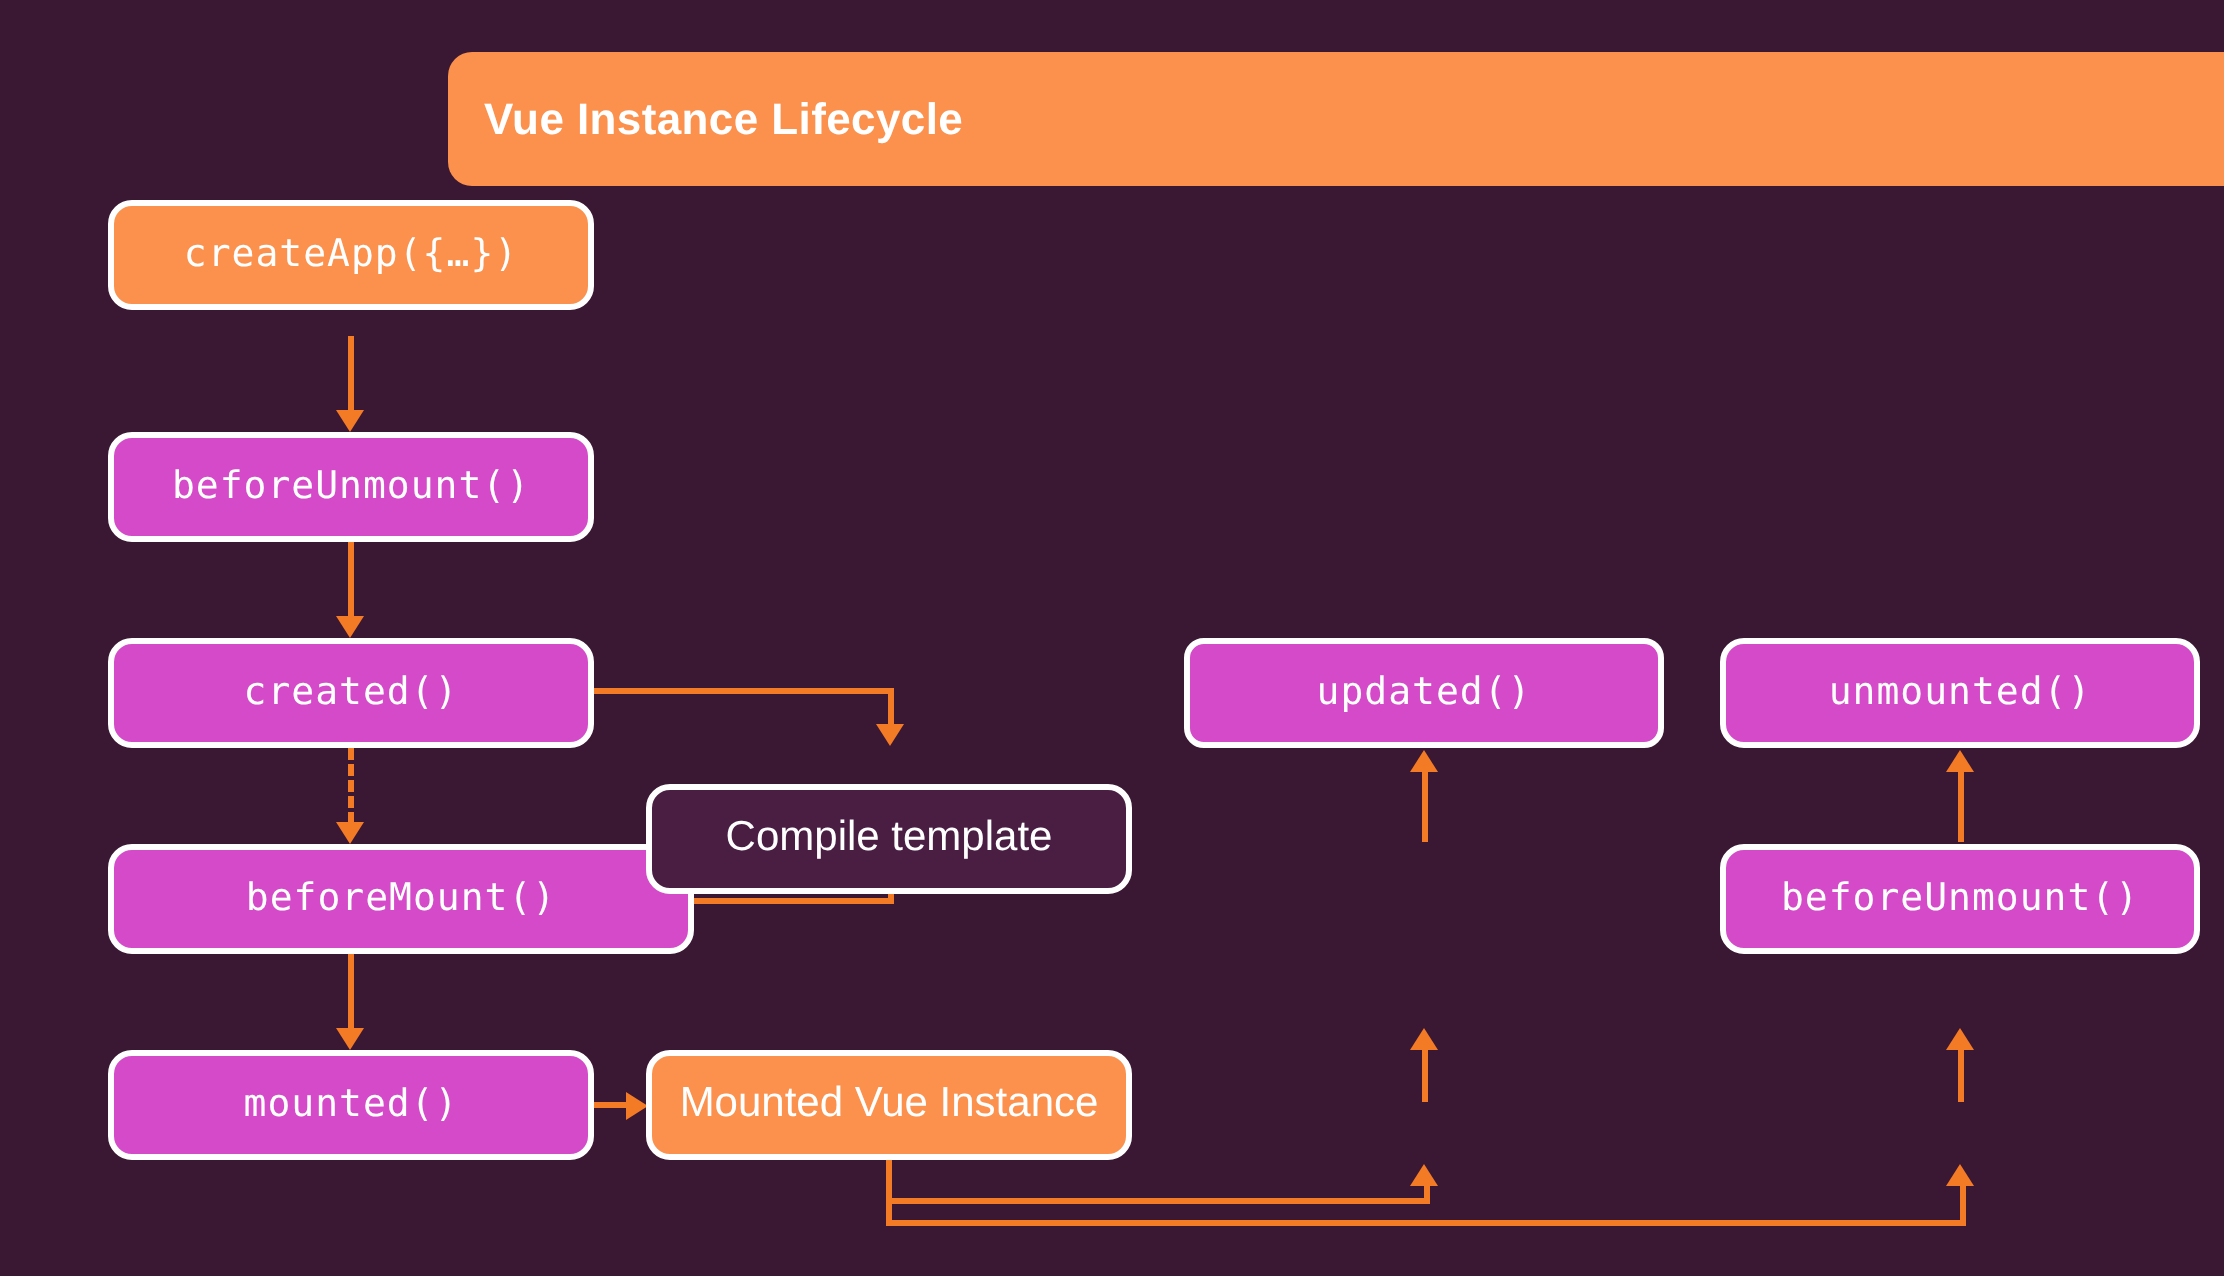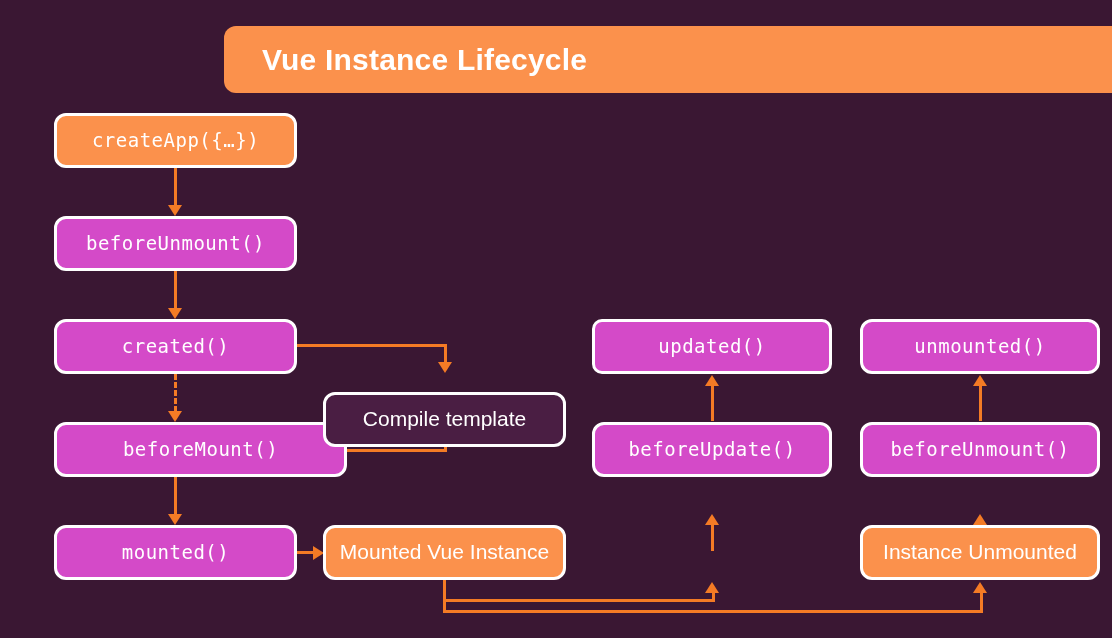--- a/index.html
+++ b/index.html
@@ -26,24 +26,24 @@
     top: 26px;
     width: 900px;       
     height: 67px;
     background: #fb914c;
     border-radius: 12px;
     display: flex;
     align-items: center;
   }
   #title-text {
     color: #ffffff;
-    font-size: 30px;
+    font-size: 22px;
     font-weight: bold;
     letter-spacing: 0.2px;
-    margin-left: 38px;
+    margin-left: 18px;
     font-family: "Liberation Sans", sans-serif;
     white-space: nowrap;
   }
 
   
   .node {
     position: absolute;
     box-sizing: border-box;
     border: 3px solid #ffffff;
     border-radius: 12px;
@@ -155,38 +155,36 @@
 
   <div class="conn v" style="left:711px; top:386px; height:35px;"></div>
   <div class="arrow up" style="left:705px; top:375px;"></div>
 
   <div class="conn v" style="left:979px; top:525px; height:26px;"></div>
   <div class="arrow up" style="left:973px; top:514px;"></div>
 
   <div class="conn v" style="left:979px; top:386px; height:35px;"></div>
   <div class="arrow up" style="left:973px; top:375px;"></div>
 
-  <div class="node mono fill-orange" style="left:54px; top:113px; width:243px; height:55px;">createApp({…})</div>
+  <div class="node mono fill-orange" style="left:54px; top:100px; width:243px; height:55px;">createApp({…})</div>
 
   <div class="node mono fill-magenta" style="left:54px; top:216px; width:243px; height:55px;">beforeUnmount()</div>
 
   <div class="node mono fill-magenta" style="left:54px; top:319px; width:243px; height:55px;">created()</div>
 
   <div class="node mono fill-magenta" style="left:54px; top:422px; width:293px; height:55px;">beforeMount()</div>
 
   <div class="node mono fill-magenta" style="left:54px; top:525px; width:243px; height:55px;">mounted()</div>
 
   <div class="node sans fill-dark" style="left:323px; top:392px; width:243px; height:55px;">Compile template</div>
 
   <div class="node sans fill-orange" style="left:323px; top:525px; width:243px; height:55px;">Mounted Vue Instance</div>
 
   <div class="node mono fill-magenta" style="left:592px; top:319px; width:240px; height:55px;border-radius:10px;">updated()</div>
 
-  <div class="node mono fill-magenta" style="left:592px; top:422px; width:240px; height:55px;">beforeUpdate()</div>
 
 
   <div class="node mono fill-magenta" style="left:860px; top:319px; width:240px; height:55px;">unmounted()</div>
 
   <div class="node mono fill-magenta" style="left:860px; top:422px; width:240px; height:55px;">beforeUnmount()</div>
 
-  <div class="node sans fill-orange" style="left:860px; top:525px; width:240px; height:55px;">Instance Unmounted</div>
 
 </div>
 
 </body></html>

